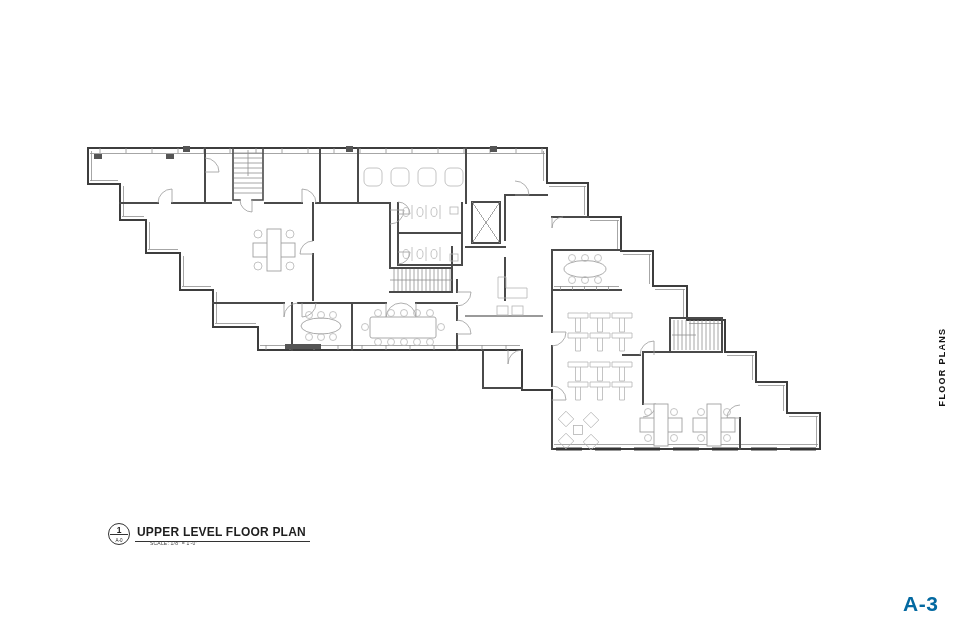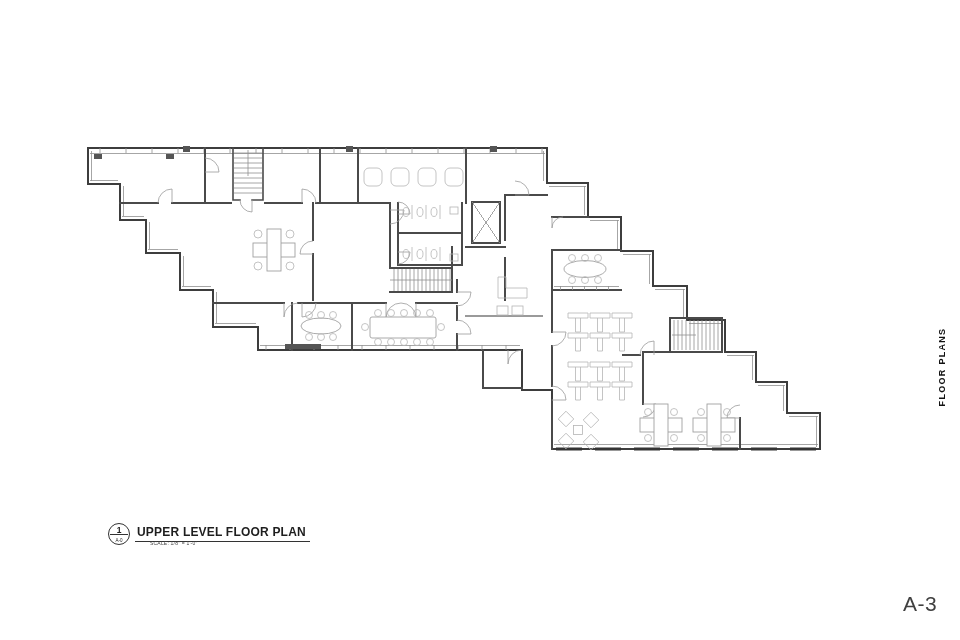--- a/index.html
+++ b/index.html
@@ -22,21 +22,21 @@
   .detail-bubble{position:absolute;left:0;top:2px;width:22px;height:22px;border:1.3px solid #333;
       border-radius:50%;box-sizing:border-box;background:#fff;}
   .detail-bubble .num{position:absolute;top:1px;left:0;width:100%;text-align:center;font-size:8.5px;font-weight:bold;color:#222;}
   .detail-bubble .ref{position:absolute;bottom:1px;left:0;width:100%;text-align:center;font-size:4.5px;color:#222;}
   .detail-bubble .bar{position:absolute;top:10px;left:1px;right:1px;border-top:1px solid #333;}
   .plan-title{position:absolute;left:27px;top:4px;font-size:12px;font-weight:bold;letter-spacing:.2px;
       color:#1e1e1e;border-bottom:1.3px solid #333;padding:0 4px 2px 2px;white-space:nowrap;}
   .plan-scale{position:absolute;left:42px;top:19px;font-size:5px;color:#444;letter-spacing:.2px;white-space:nowrap;}
   .side-label{position:absolute;left:901px;top:362px;width:82px;text-align:center;
       transform:rotate(-90deg);font-size:9px;font-weight:bold;letter-spacing:1.3px;color:#111;white-space:nowrap;}
-  .sheet-number{position:absolute;left:903px;top:592px;font-size:21px;font-weight:normal;color:#404040;letter-spacing:.5px;}
+  .sheet-number{position:absolute;left:903px;top:592px;font-size:21px;font-weight:bold;color:#0369a1;letter-spacing:.5px;}
 </style>
 </head>
 <body>
 
 <div class="plan-wrap">
 <svg width="960" height="640" viewBox="0 0 960 640">
 
   <g shape-rendering="crispEdges">
     <path class="w" d="M88,148 H547 V183 H588 V217 H621 V251 H653 V286 H687 V320 H725 V352 H756 V382 H787 V413 H820 V449 H552 V390 H522 V350 H258 V327 H213 V290 H180 V253 H146 V220 H120 V184 H88 Z"></path>
   </g>

